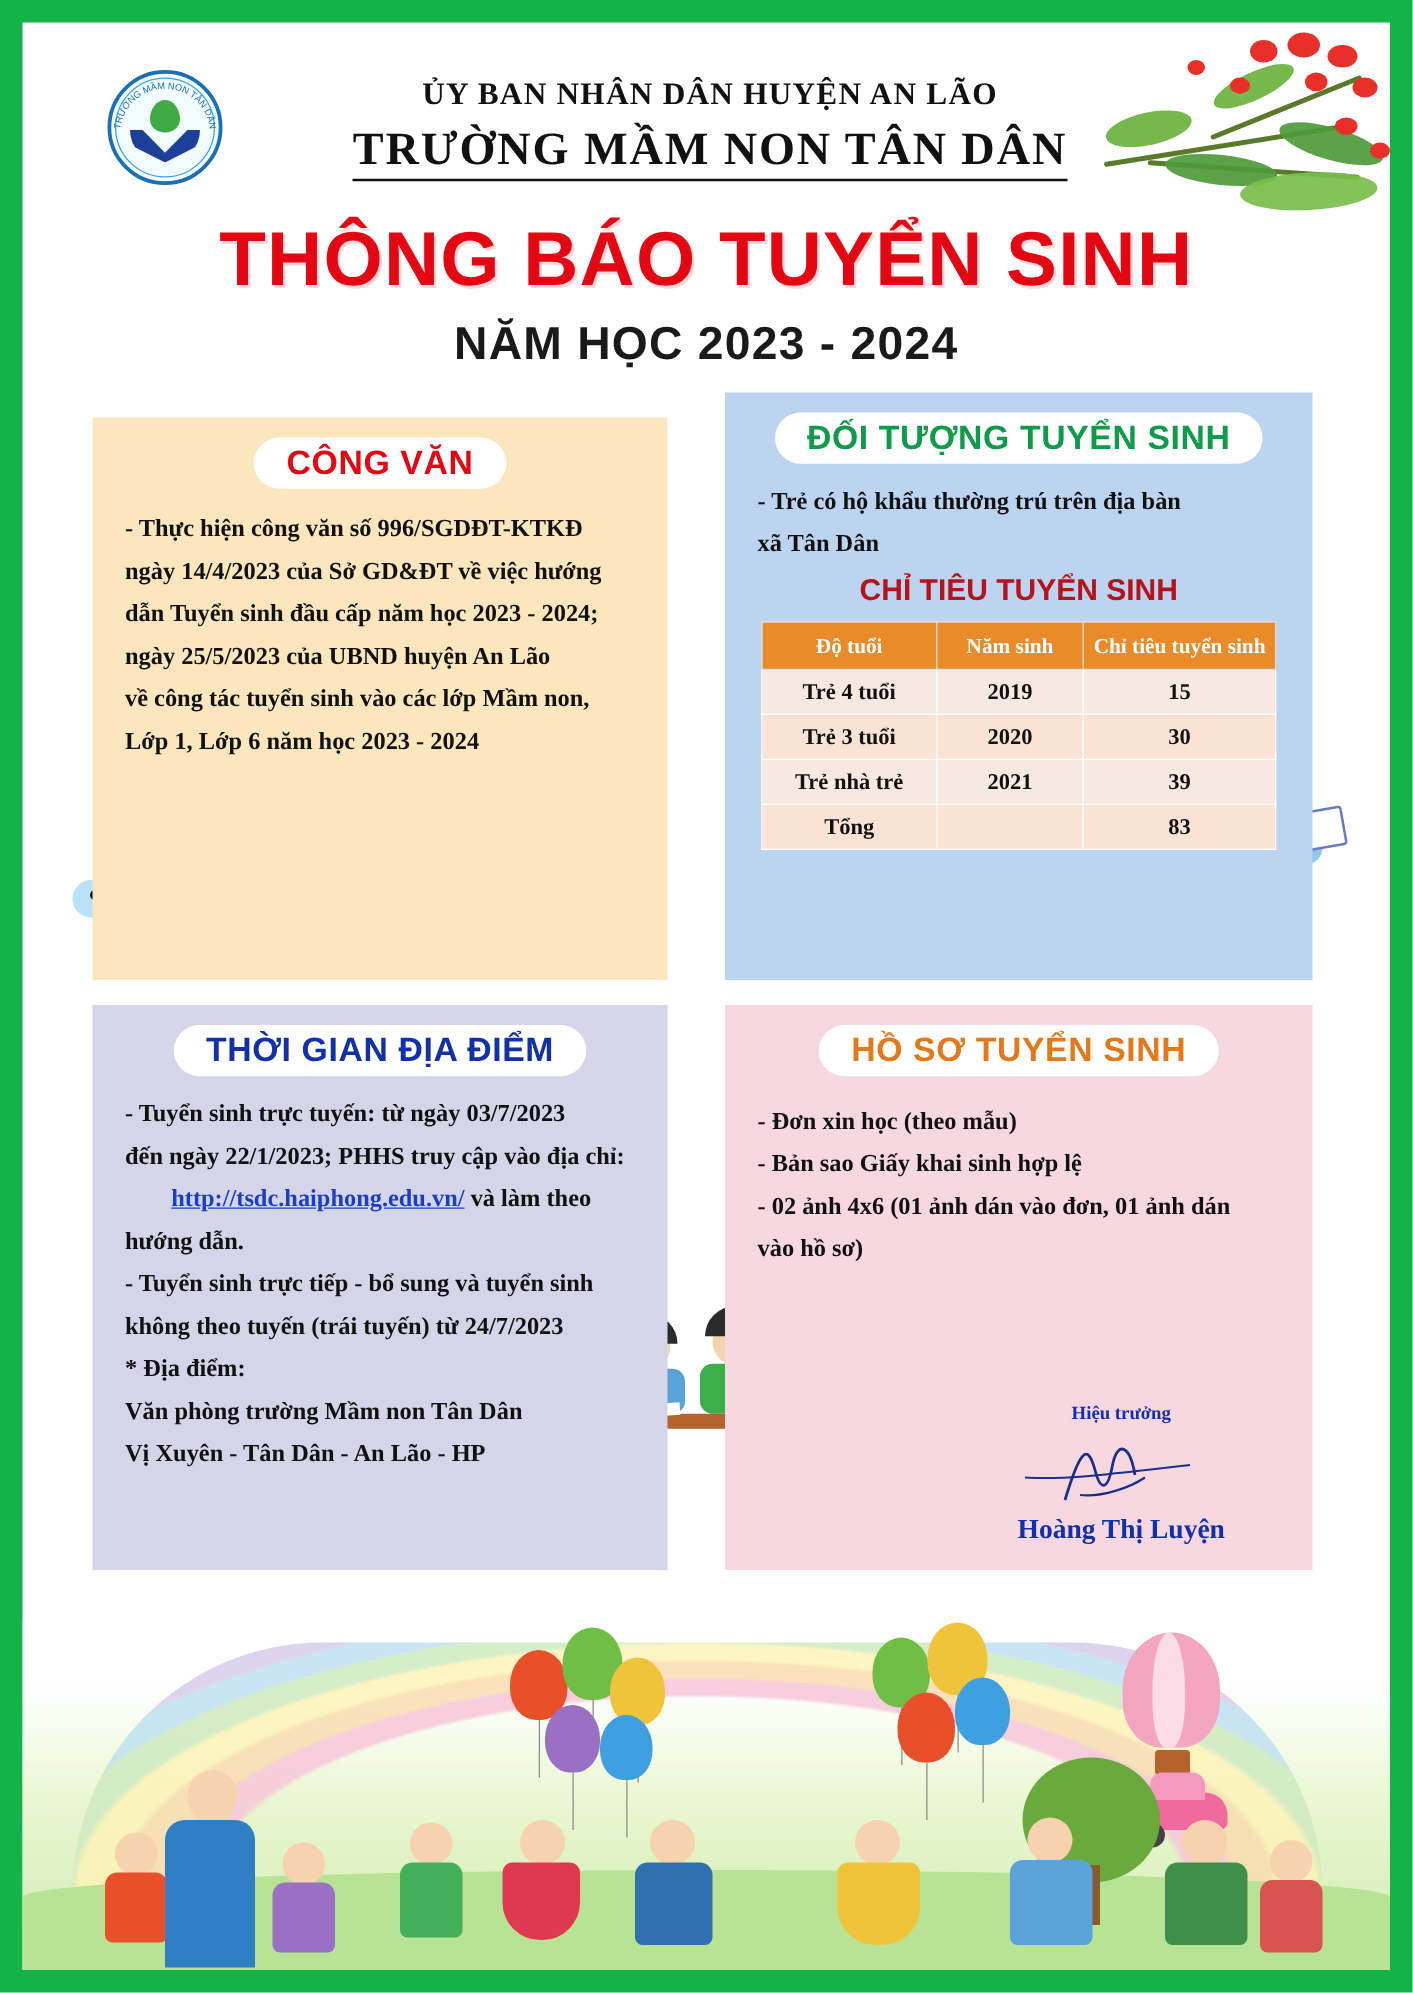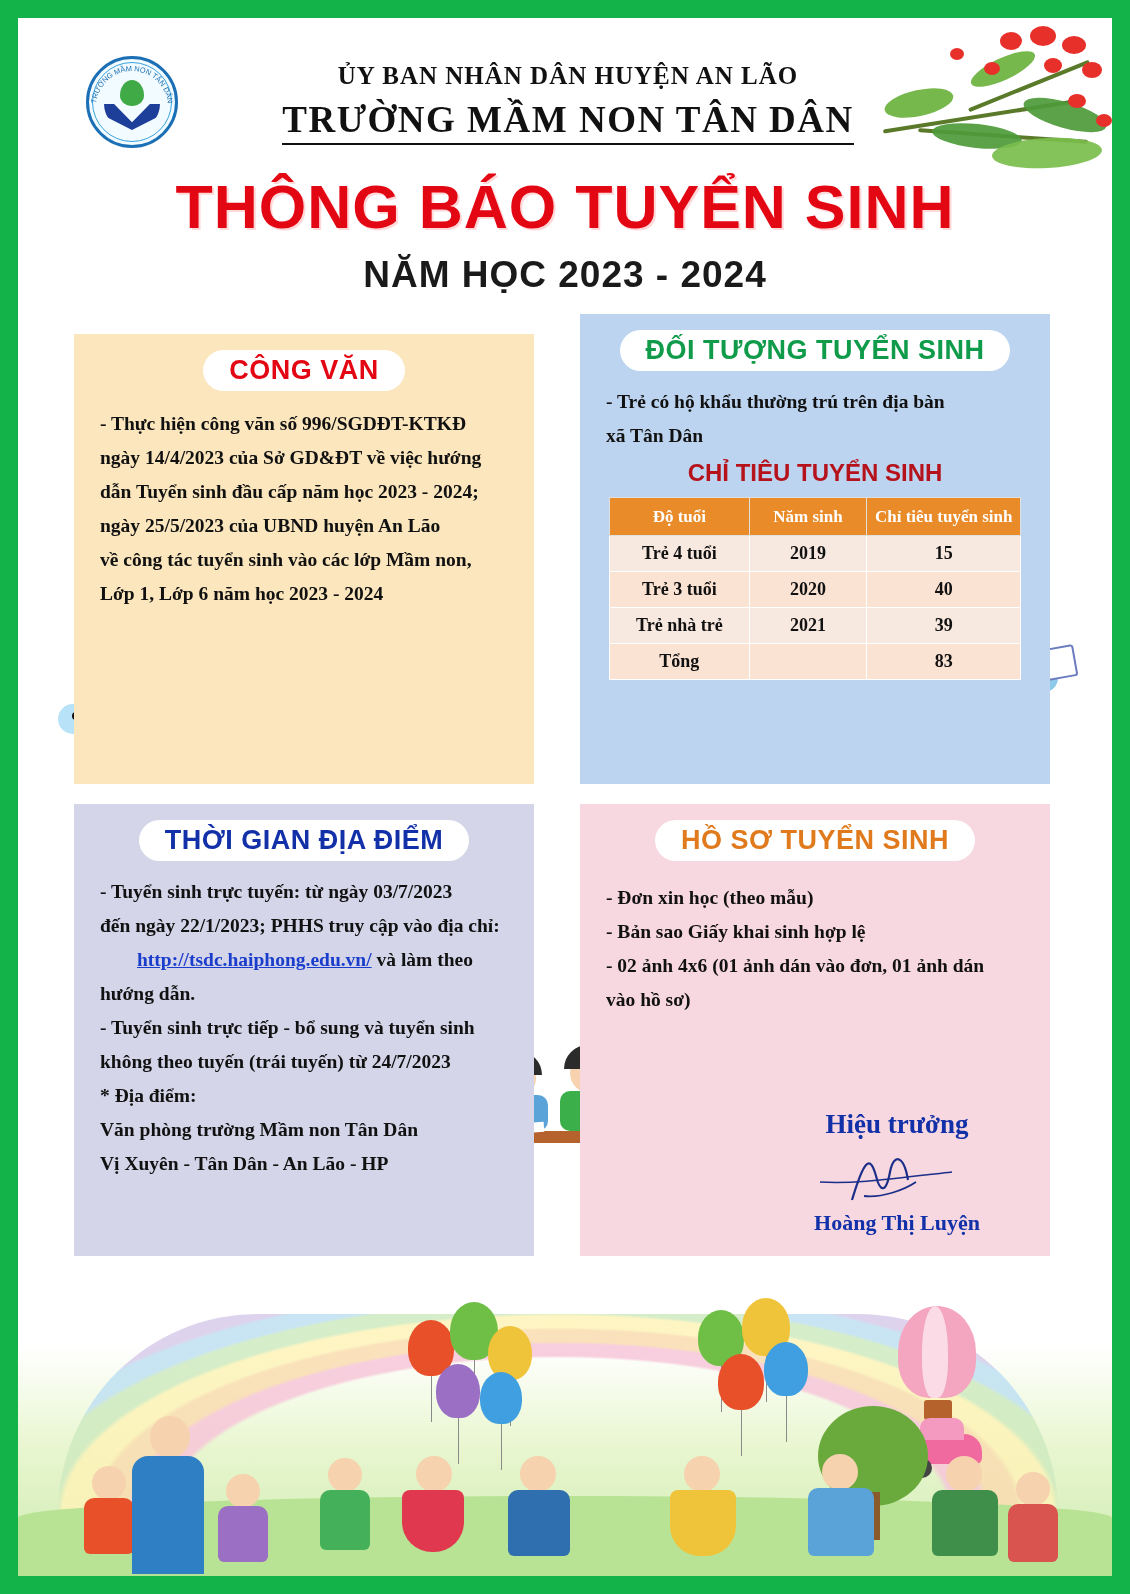--- a/index.html
+++ b/index.html
@@ -186,21 +186,21 @@
   }
   table.quota tr:nth-child(odd) td { background: #f8e9e0; }
   table.quota tr:last-child td { background: #fbe3d4; font-weight: bold; }
 
   
   .sign {
     position: absolute; right: 28px; bottom: 20px;
     width: 250px; text-align: center;
     font-family: "Liberation Serif", serif;
   }
-  .sign .role { font-size: 27px; font-weight: bold; color: #1230a8; }
+  .sign .role { font-size: 15px; font-weight: bold; color: #1230a8; }
   .sign .scribble {
     height: 70px; position: relative;
   }
   .sign .scribble svg { position: absolute; left: 40px; top: 2px; }
   .sign .name { font-size: 22px; font-weight: bold; color: #1230a8; }
 
   
   .deco { position: absolute; }
   .sun { left: 36px; top: 332px; width: 150px; height: 100px; }
   .kidsread { right: 30px; top: 300px; width: 210px; height: 90px; }
@@ -353,21 +353,21 @@
         </thead>
         <tbody>
           <tr>
             <td>Trẻ 4 tuổi</td>
             <td>2019</td>
             <td>15</td>
           </tr>
           <tr>
             <td>Trẻ 3 tuổi</td>
             <td>2020</td>
-            <td>40</td>
+            <td>30</td>
           </tr>
           <tr>
             <td>Trẻ nhà trẻ</td>
             <td>2021</td>
             <td>39</td>
           </tr>
           <tr>
             <td>Tổng</td>
             <td></td>
             <td>83</td>

